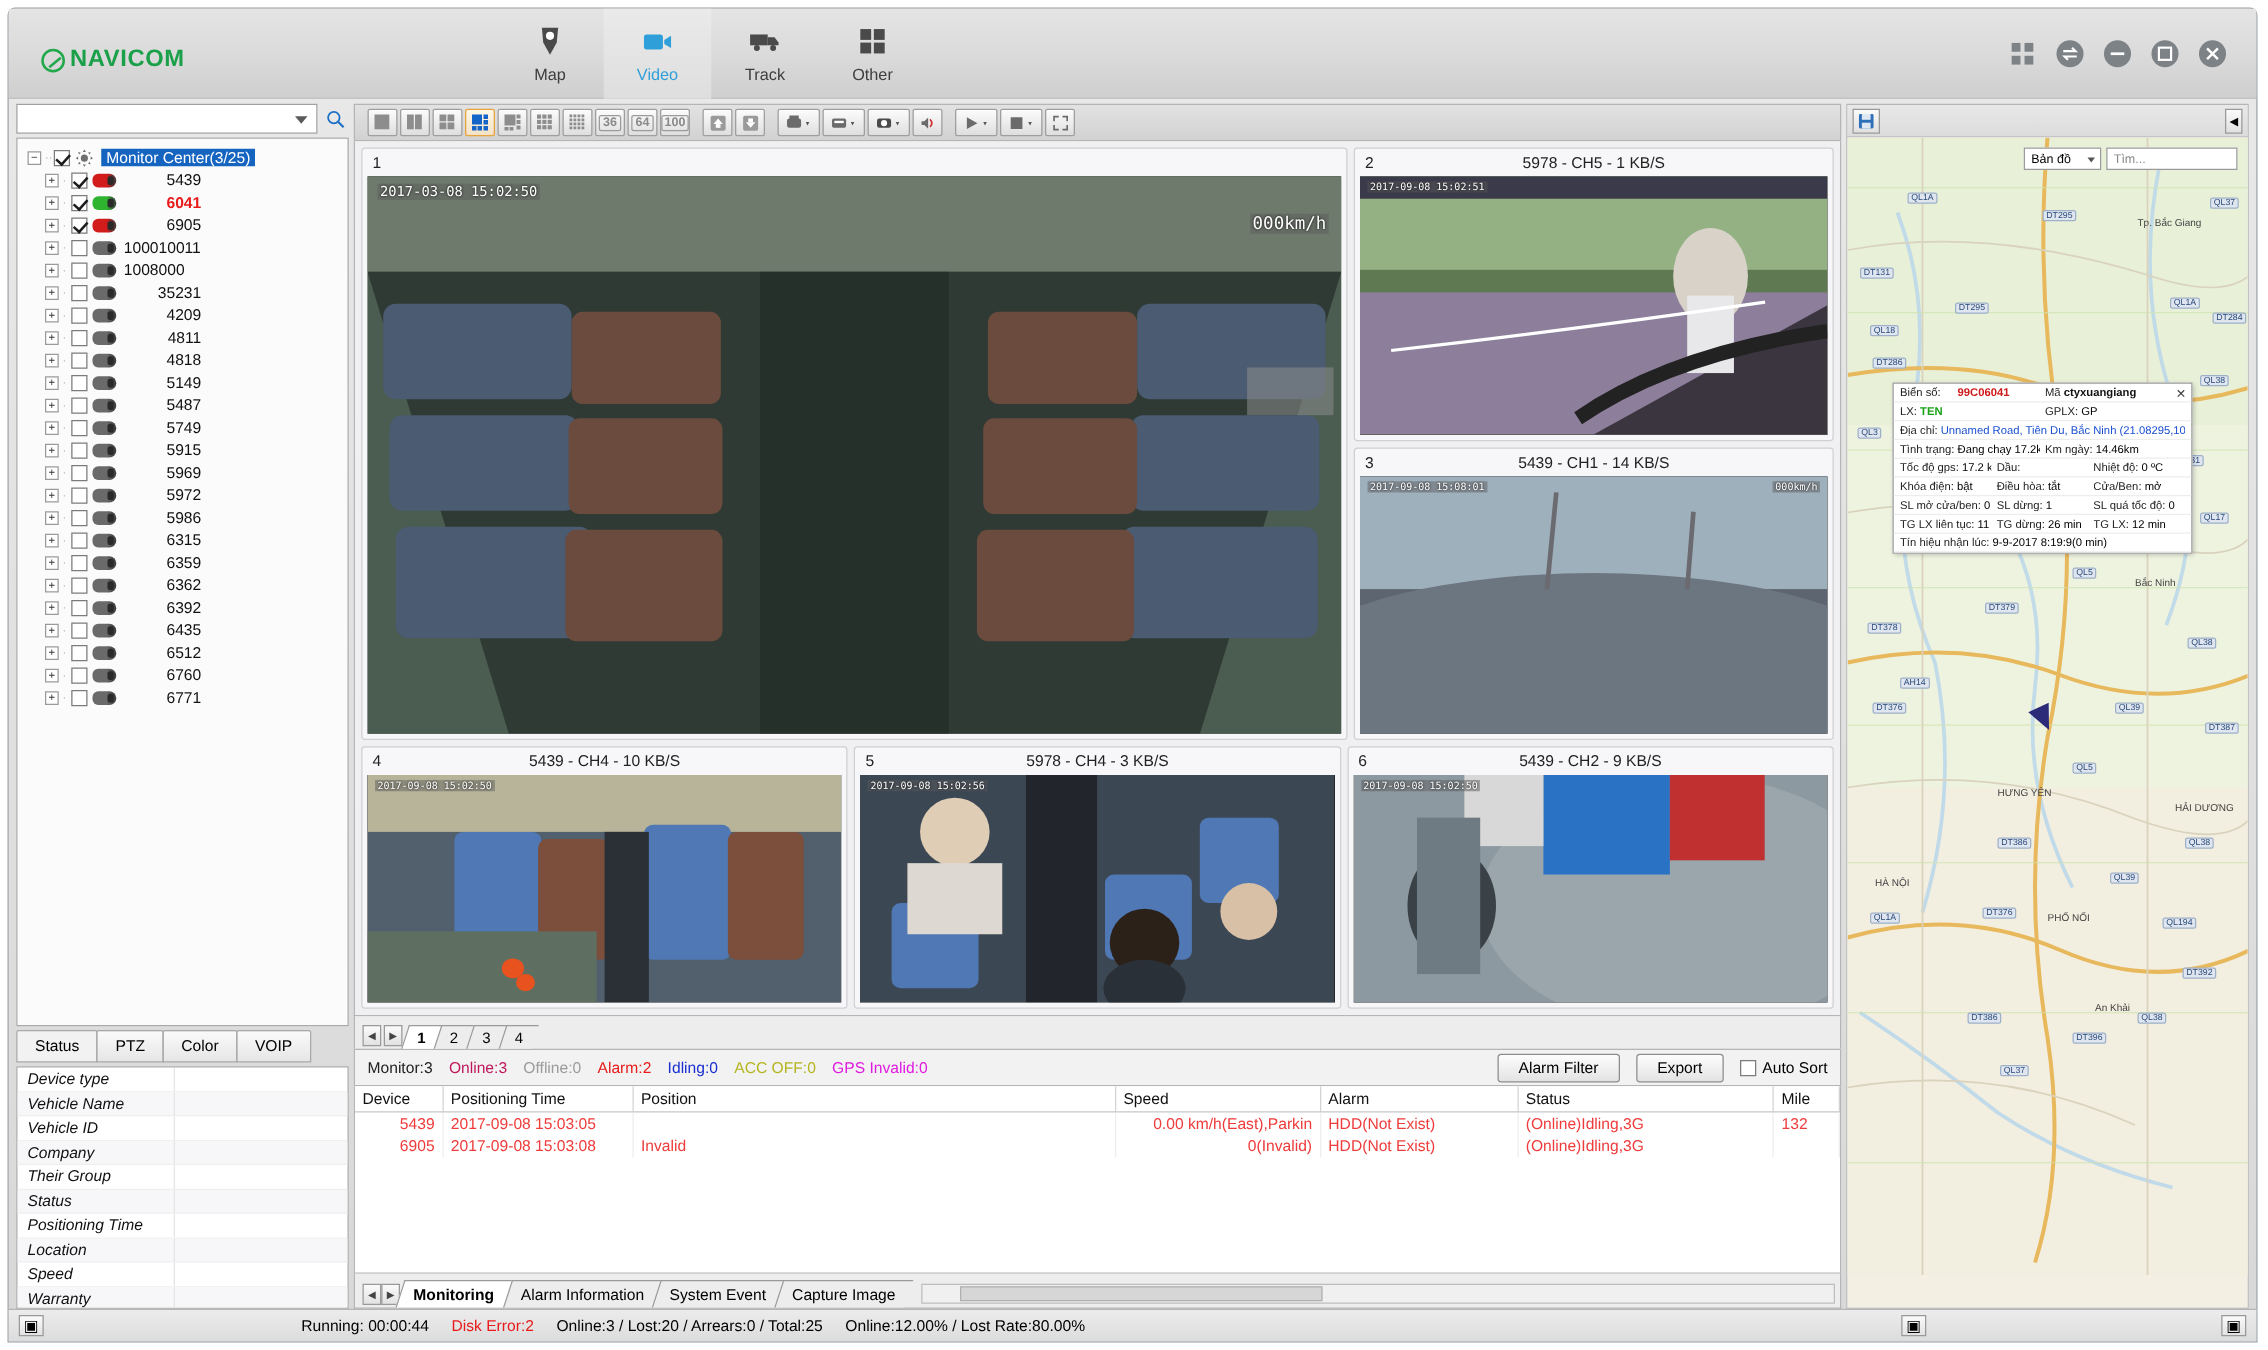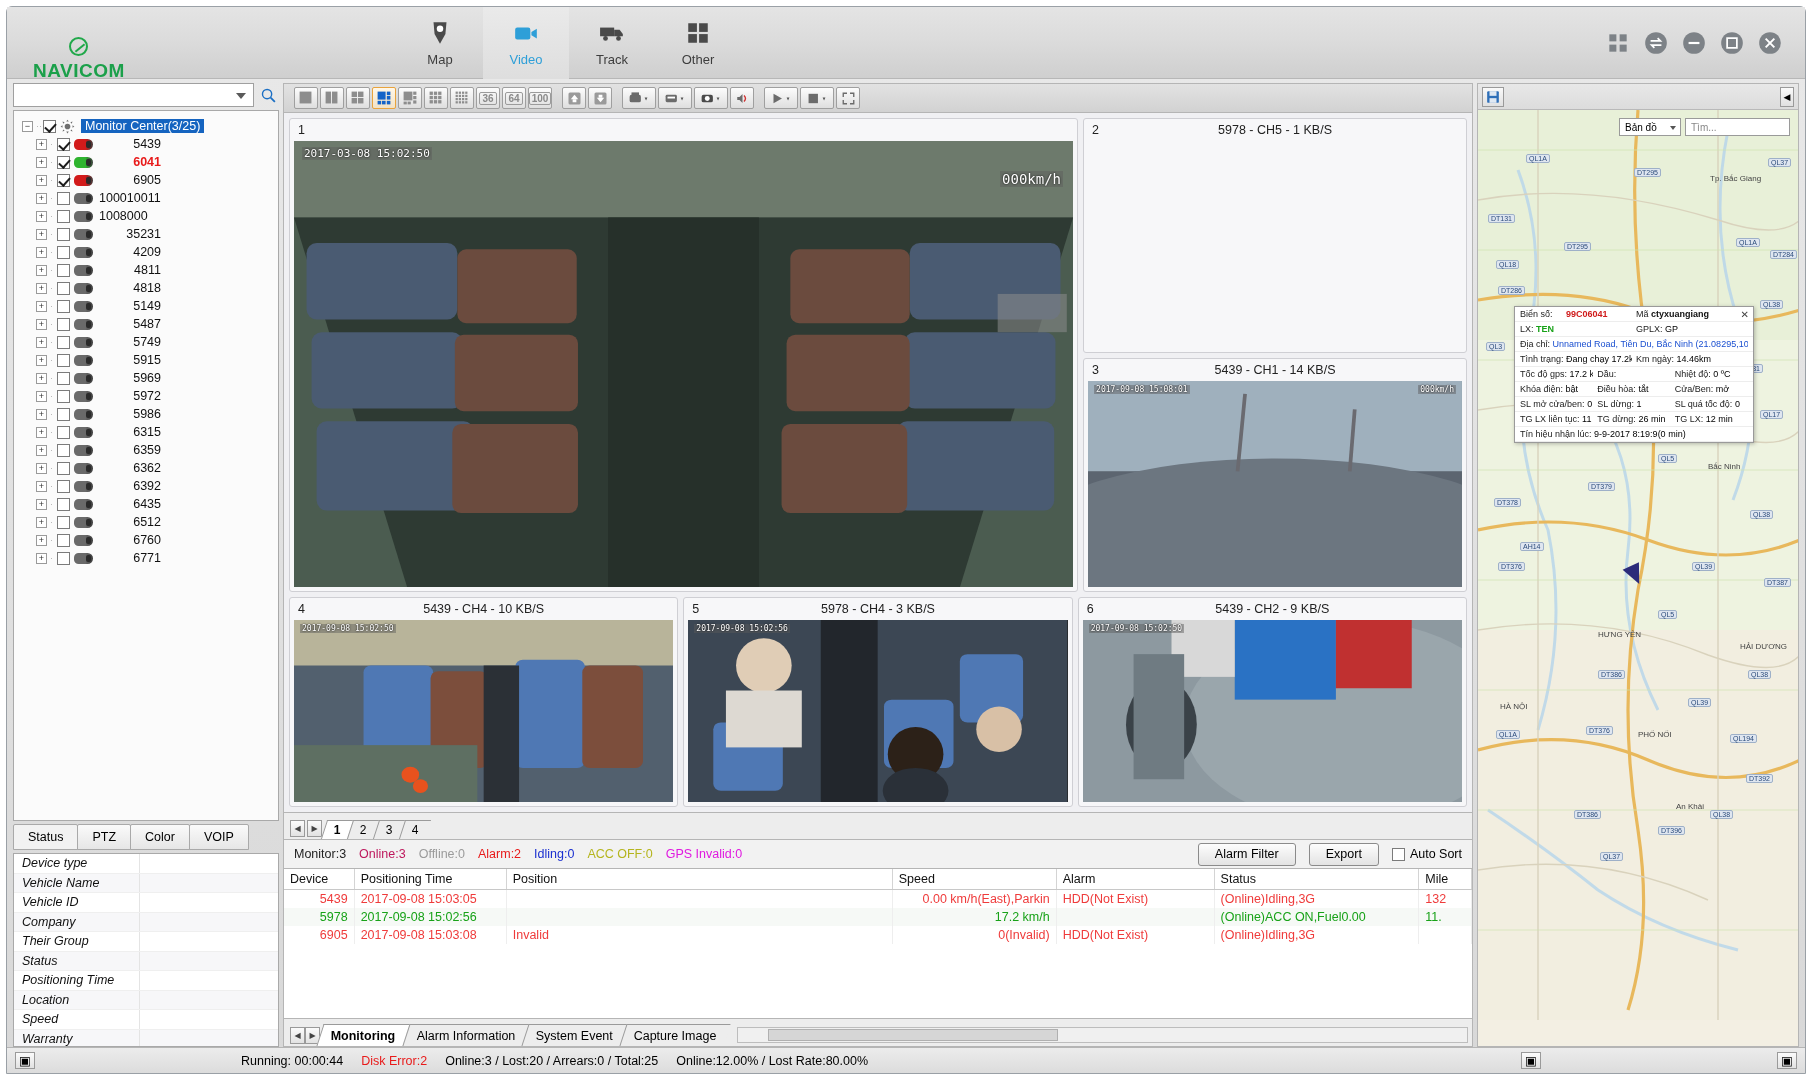--- a/index.html
+++ b/index.html
@@ -15,21 +15,21 @@
     background:linear-gradient(#e9e9e9,#d8d8d8);
     border:1px solid #9aa0a6; border-radius:6px 6px 0 0;
     display:flex; flex-direction:column;
   }
   
   .topbar {
     height:72px; position:relative;
     background:linear-gradient(#e4e4e4 0%,#dcdcdc 45%,#cfcfcf 100%);
     border-bottom:1px solid #b7b7b7; flex:0 0 72px;
   }
-  .logo { position:absolute; left:26px; top:30px; display:flex; align-items:center; gap:4px;flex-direction:column;}
+  .logo { position:absolute; left:26px; top:30px; display:flex; align-items:center; gap:4px;}
   .logo-mark { width:19px; height:19px; border:2px solid #21a84a; border-radius:50%; position:relative;}
   .logo-mark:after{content:"";position:absolute;left:3px;top:8px;width:12px;height:2px;background:#21a84a;transform:rotate(-40deg);}
   .logo-text { color:#1ba04a; font-size:19px; font-weight:bold; letter-spacing:.5px;}
   .navtabs { position:absolute; left:390px; top:0; height:72px; display:flex;}
   .navtab {
     width:86px; height:72px; display:flex; flex-direction:column;
     align-items:center; justify-content:center; gap:3px;
     color:#3d3d3d; font-size:13px; cursor:pointer;
   }
   .navtab.active { color:#2e9fd8; background:linear-gradient(#eaeaea,#dedede); }
@@ -714,20 +714,35 @@
             </div>
           </div>
 
           <div style="flex:1; display:flex; flex-direction:column; gap:5px; min-width:0;">
             <div class="vcell" style="flex:1">
               <div class="vhead">
                 <span class="idx">2</span>
                 <span class="ttl">5978 - CH5 - 1 KB/S</span>
                 <span style="width:20px"></span>
               </div>
+              <div class="vbody">
+                <svg width="100%" height="100%" viewBox="0 0 300 160" preserveAspectRatio="none">
+                  <rect width="300" height="160" fill="#8aa87e"></rect>
+                  <rect x="0" y="0" width="300" height="14" fill="#3a3a4a"></rect>
+                  <rect x="0" y="14" width="300" height="48" fill="#94b184"></rect>
+                  <rect x="0" y="58" width="300" height="16" fill="#5f7a52"></rect>
+                  <rect x="0" y="72" width="300" height="88" fill="#8d7f9b"></rect>
+                  <path d="M150 160 L300 80 L300 160Z" fill="#3b3540"></path>
+                  <ellipse cx="225" cy="62" rx="24" ry="30" fill="#d8d2c8"></ellipse>
+                  <rect x="210" y="74" width="30" height="48" fill="#e8e8ea"></rect>
+                  <path d="M140 150 Q200 110 300 96" stroke="#222" stroke-width="9" fill="none"></path>
+                  <path d="M20 108 Q130 96 260 78" stroke="#fff" stroke-width="2" fill="none"></path>
+                </svg>
+                <span class="osd" style="left:6px;top:4px;font-size:8px;">2017-09-08 15:02:51</span>
+              </div>
             </div>
             <div class="vcell" style="flex:1">
               <div class="vhead">
                 <span class="idx">3</span>
                 <span class="ttl">5439 - CH1 - 14 KB/S</span>
                 <span style="width:20px"></span>
               </div>
               <div class="vbody">
                 <svg width="100%" height="100%" viewBox="0 0 300 160" preserveAspectRatio="none">
                   <rect width="300" height="160" fill="#7e8b96"></rect>
@@ -871,29 +886,20 @@
             </thead>
           <tbody id="tbody">
               <tr class="r-red">
                 <td style="text-align:right">5439</td>
                 <td style="text-align:left">2017-09-08 15:03:05</td>
                 <td style="text-align:left"></td>
                 <td style="text-align:right">0.00 km/h(East),Parkin</td>
                 <td style="text-align:left">HDD(Not Exist)</td>
                 <td style="text-align:left">(Online)Idling,3G</td>
                 <td style="text-align:left">132</td>
-              </tr>
-              <tr class="r-green">
-                <td style="text-align:right">5978</td>
-                <td style="text-align:left">2017-09-08 15:02:56</td>
-                <td style="text-align:left"></td>
-                <td style="text-align:right">17.2 km/h</td>
-                <td style="text-align:left"></td>
-                <td style="text-align:left">(Online)ACC ON,Fuel0.00</td>
-                <td style="text-align:left">11.</td>
               </tr>
               <tr class="r-red">
                 <td style="text-align:right">6905</td>
                 <td style="text-align:left">2017-09-08 15:03:08</td>
                 <td style="text-align:left">Invalid</td>
                 <td style="text-align:right">0(Invalid)</td>
                 <td style="text-align:left">HDD(Not Exist)</td>
                 <td style="text-align:left">(Online)Idling,3G</td>
                 <td style="text-align:left"></td>
               </tr>

